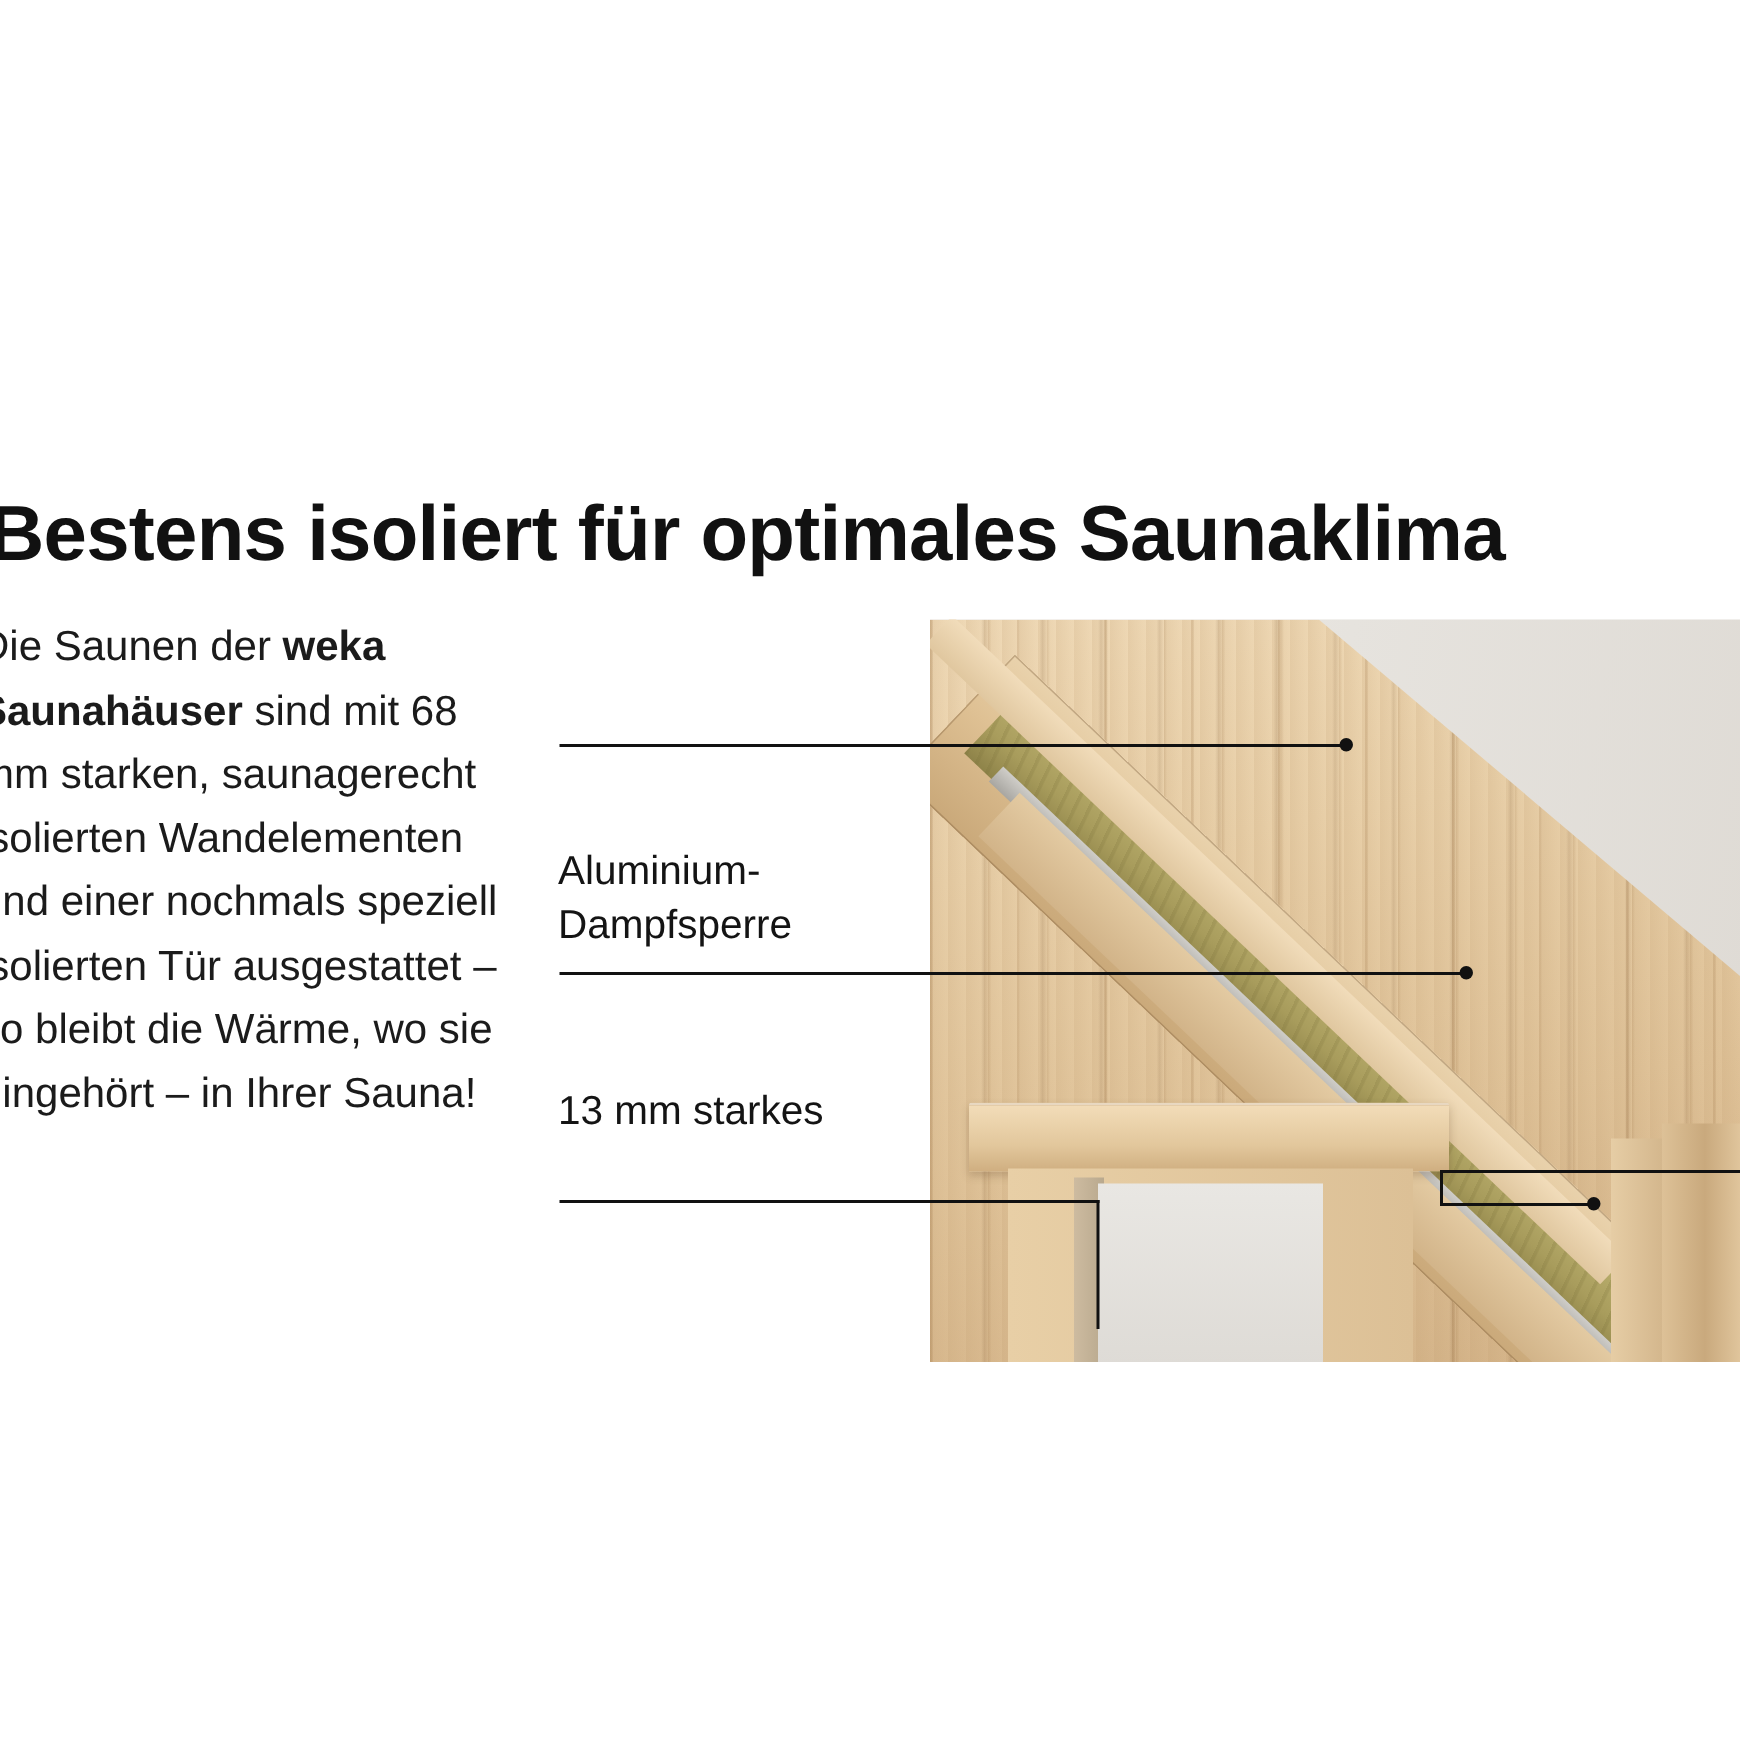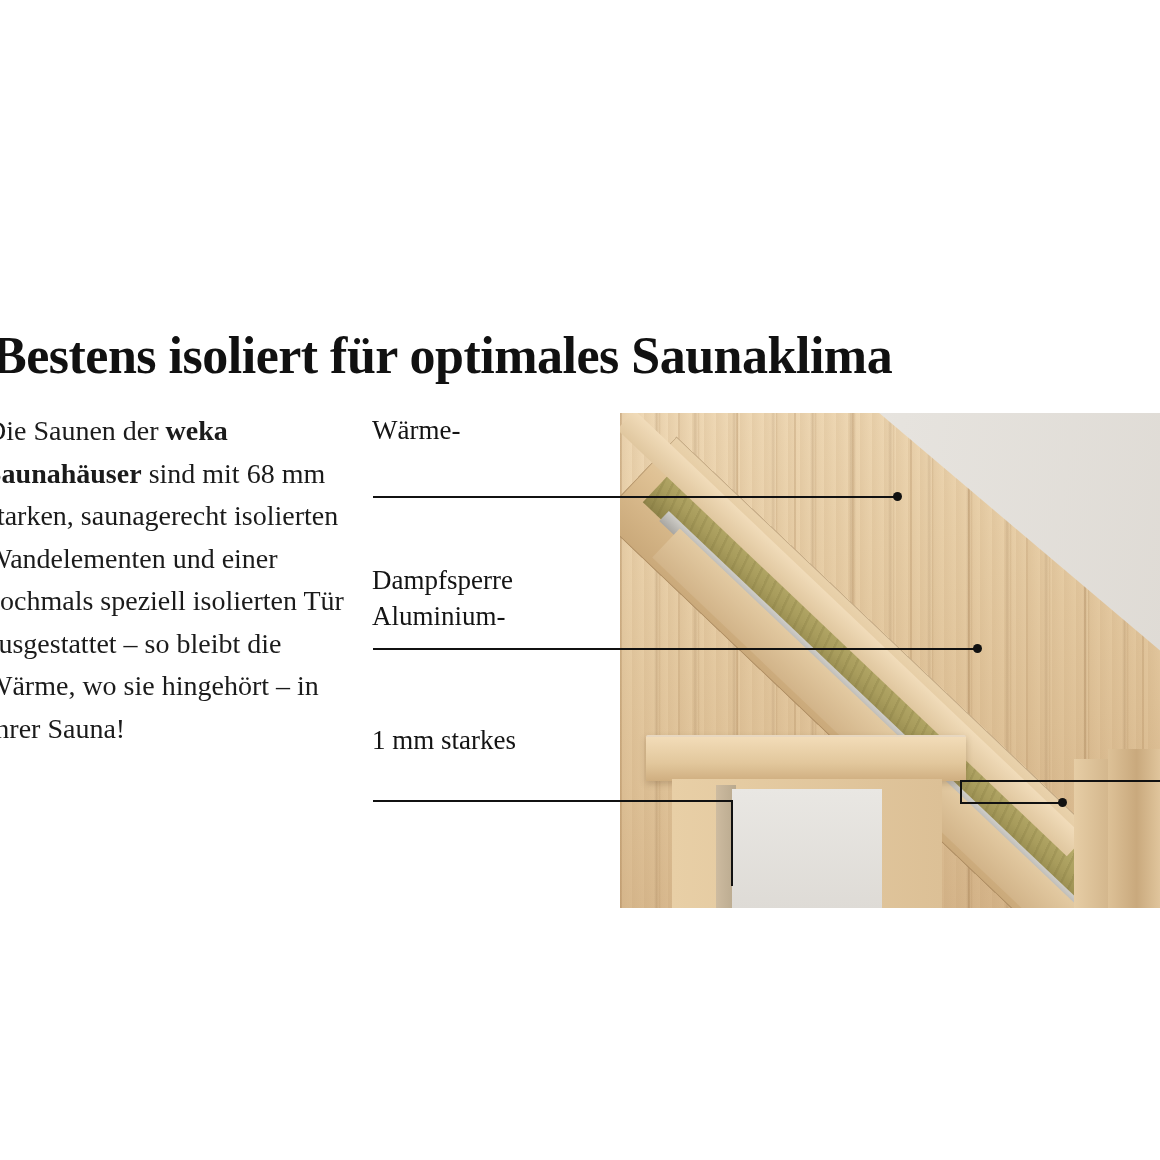--- a/index.html
+++ b/index.html
@@ -14,21 +14,20 @@
     color: #1a1a1a;
     overflow: hidden;
     position: relative;
   }
 
   .page {
     position: absolute;
     left: 0; top: 0;
     width: 1076px;
     height: 1160px;
-    font-family: Liberation Serif, serif;
   }
 
   
   .headline {
     position: absolute;
     left: -8px;
     top: 294px;
     width: 1180px;
     font-size: 52px;
     font-weight: bold;
@@ -269,34 +268,33 @@
 
     <div class="lintel"></div>
     <div class="door-frame"></div>
     <div class="door-jamb"></div>
     <div class="door-opening"></div>
     <div class="corner-post2"></div>
     <div class="corner-post"></div>
   </div>
 
   <div class="callout callout-1">
-    <div>Wärme-</div>
   </div>
   <div class="leader leader-h l1-h"></div>
   <div class="dot l1-dot"></div>
 
   <div class="callout callout-2">
+    <div>Aluminium-</div>
     <div>Dampfsperre</div>
-    <div>Aluminium-</div>
   </div>
   <div class="leader leader-h l2-h"></div>
   <div class="dot l2-dot"></div>
 
   <div class="callout callout-3">
-    <div>1 mm starkes</div>
+    <div>13 mm starkes</div>
   </div>
   <div class="leader leader-h l3-h"></div>
   <div class="leader leader-v l3-v"></div>
   <div class="leader leader-h l3b-h"></div>
   <div class="leader leader-v l3b-v"></div>
   <div class="leader leader-h l3b-h2"></div>
   <div class="dot l3b-dot"></div>
 
 </div>
 

